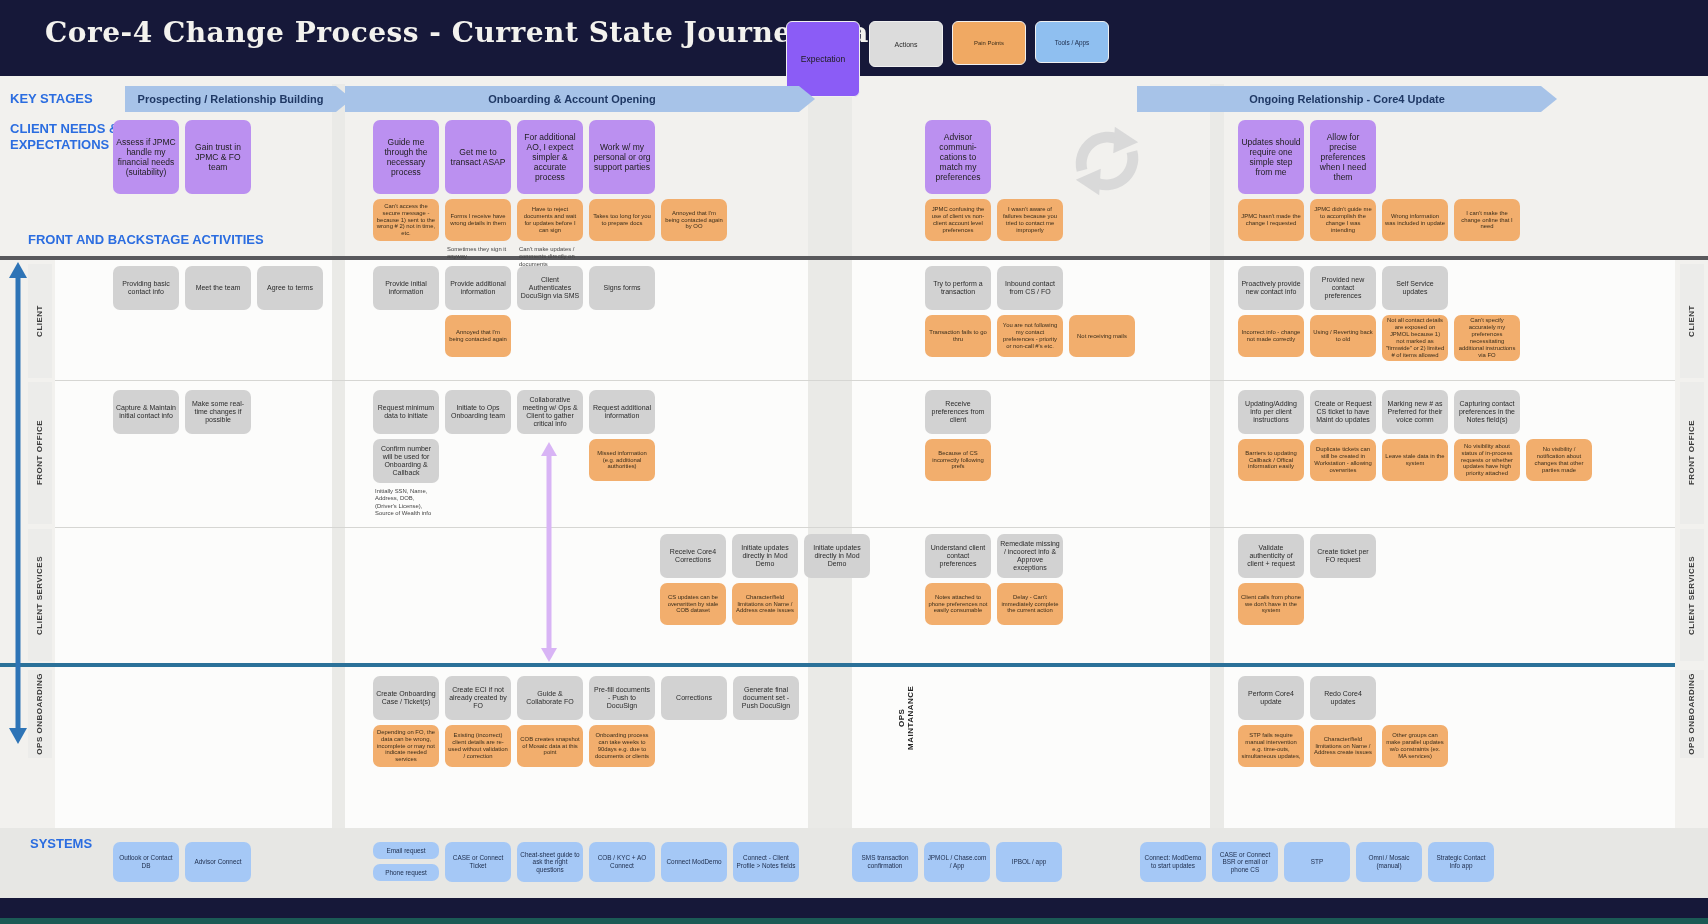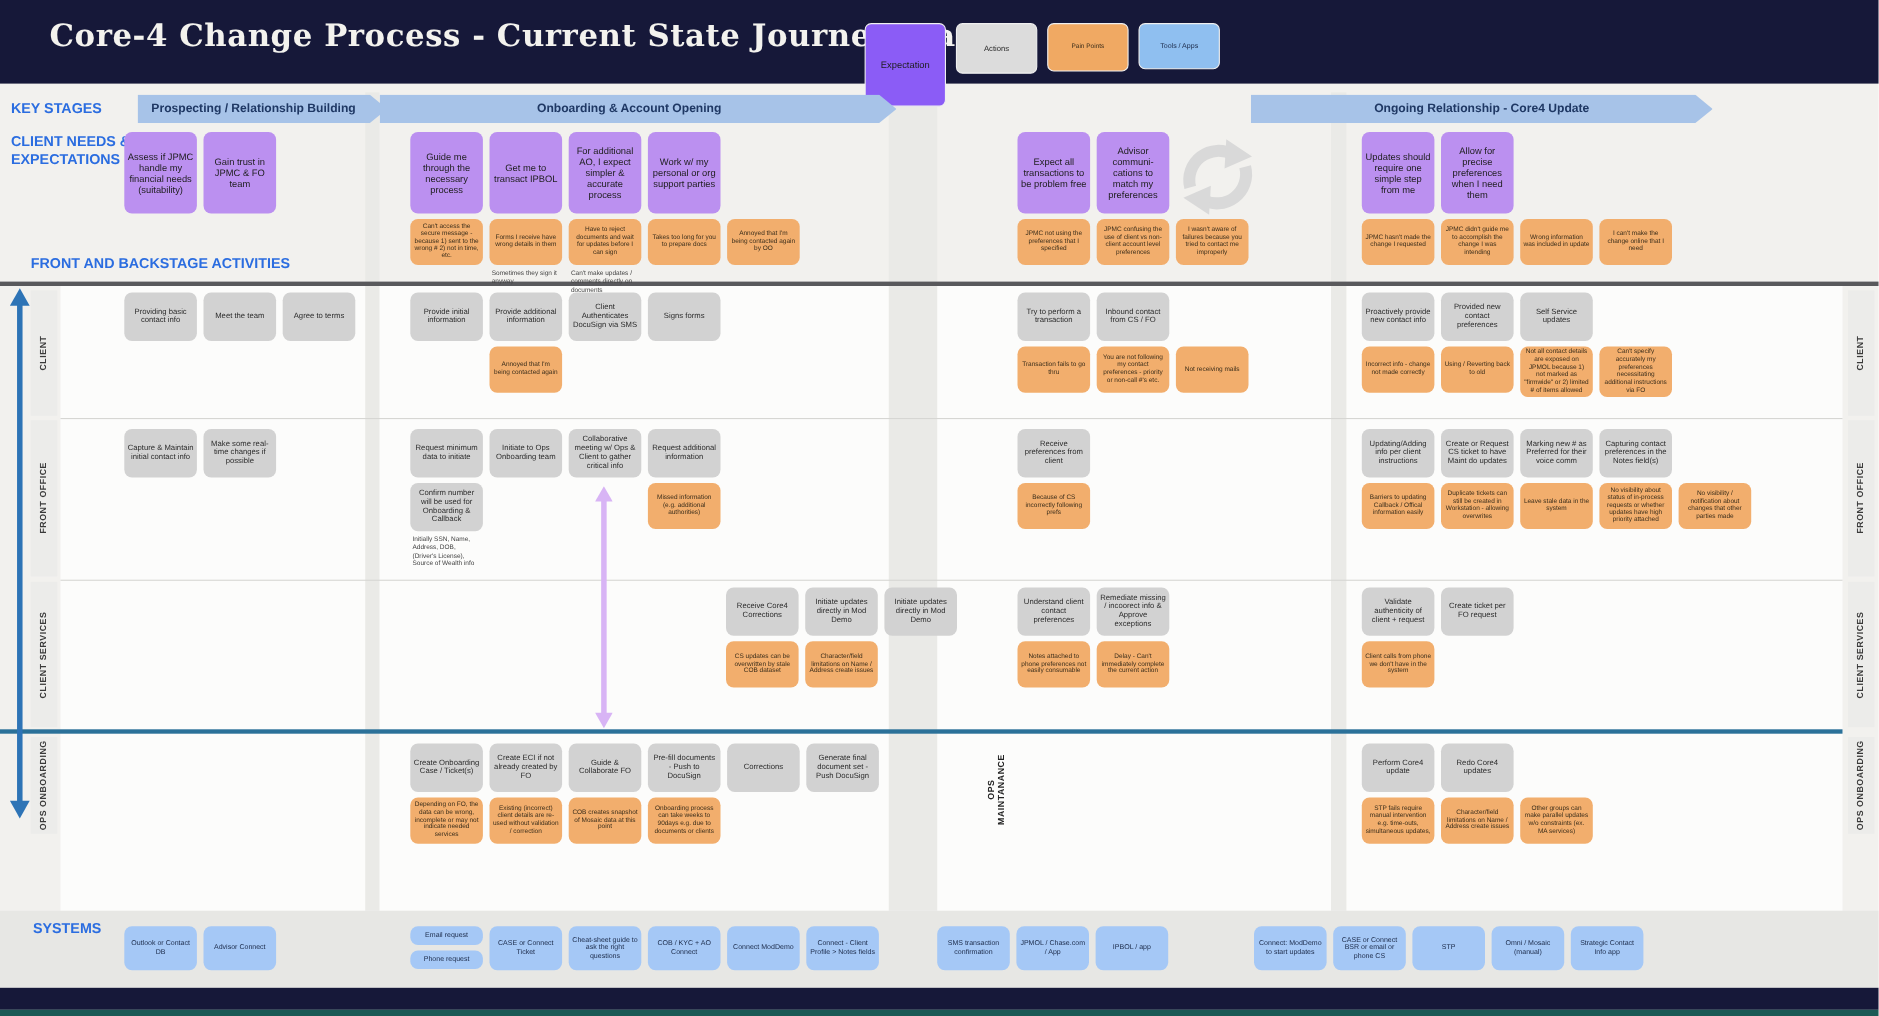--- a/index.html
+++ b/index.html
@@ -124,43 +124,39 @@
       <div class="stack">
         <div class="bx expectation">Gain trust in JPMC &amp; FO team</div>
       </div>
     </div>
   <div class="cell" style="left:373px;top:120px;">
       <div class="stack">
         <div class="bx expectation">Guide me through the necessary process</div>
         <div class="bx pain">Can't access the secure message - because 1) sent to the wrong # 2) not in time, etc.</div>
       </div>
       <div class="stack">
-        <div class="bx expectation">Get me to transact IPBOL</div>
+        <div class="bx expectation">Get me to transact ASAP</div>
         <div class="bx pain">Forms I receive have wrong details in them</div>
         <div class="bx note">Sometimes they sign it anyway</div>
       </div>
       <div class="stack">
         <div class="bx expectation">For additional AO, I expect simpler &amp; accurate process</div>
         <div class="bx pain">Have to reject documents and wait for updates before I can sign</div>
         <div class="bx note">Can't make updates / comments directly on documents</div>
       </div>
       <div class="stack">
         <div class="bx expectation">Work w/ my personal or org support parties</div>
         <div class="bx pain">Takes too long for you to prepare docs</div>
       </div>
       <div class="stack">
         <div class="bx spacerE"></div>
         <div class="bx pain">Annoyed that I'm being contacted again by OO</div>
       </div>
     </div>
   <div class="cell" style="left:925px;top:120px;">
-      <div class="stack">
-        <div class="bx expectation">Expect all transactions to be problem free</div>
-        <div class="bx pain">JPMC not using the preferences that I specified</div>
-      </div>
       <div class="stack">
         <div class="bx expectation">Advisor communi-cations to match my preferences</div>
         <div class="bx pain">JPMC confusing the use of client vs non-client account level preferences</div>
       </div>
       <div class="stack">
         <div class="bx spacerE"></div>
         <div class="bx pain">I wasn't aware of failures because you tried to contact me improperly</div>
       </div>
     </div>
   <div class="cell" style="left:1238px;top:120px;">

